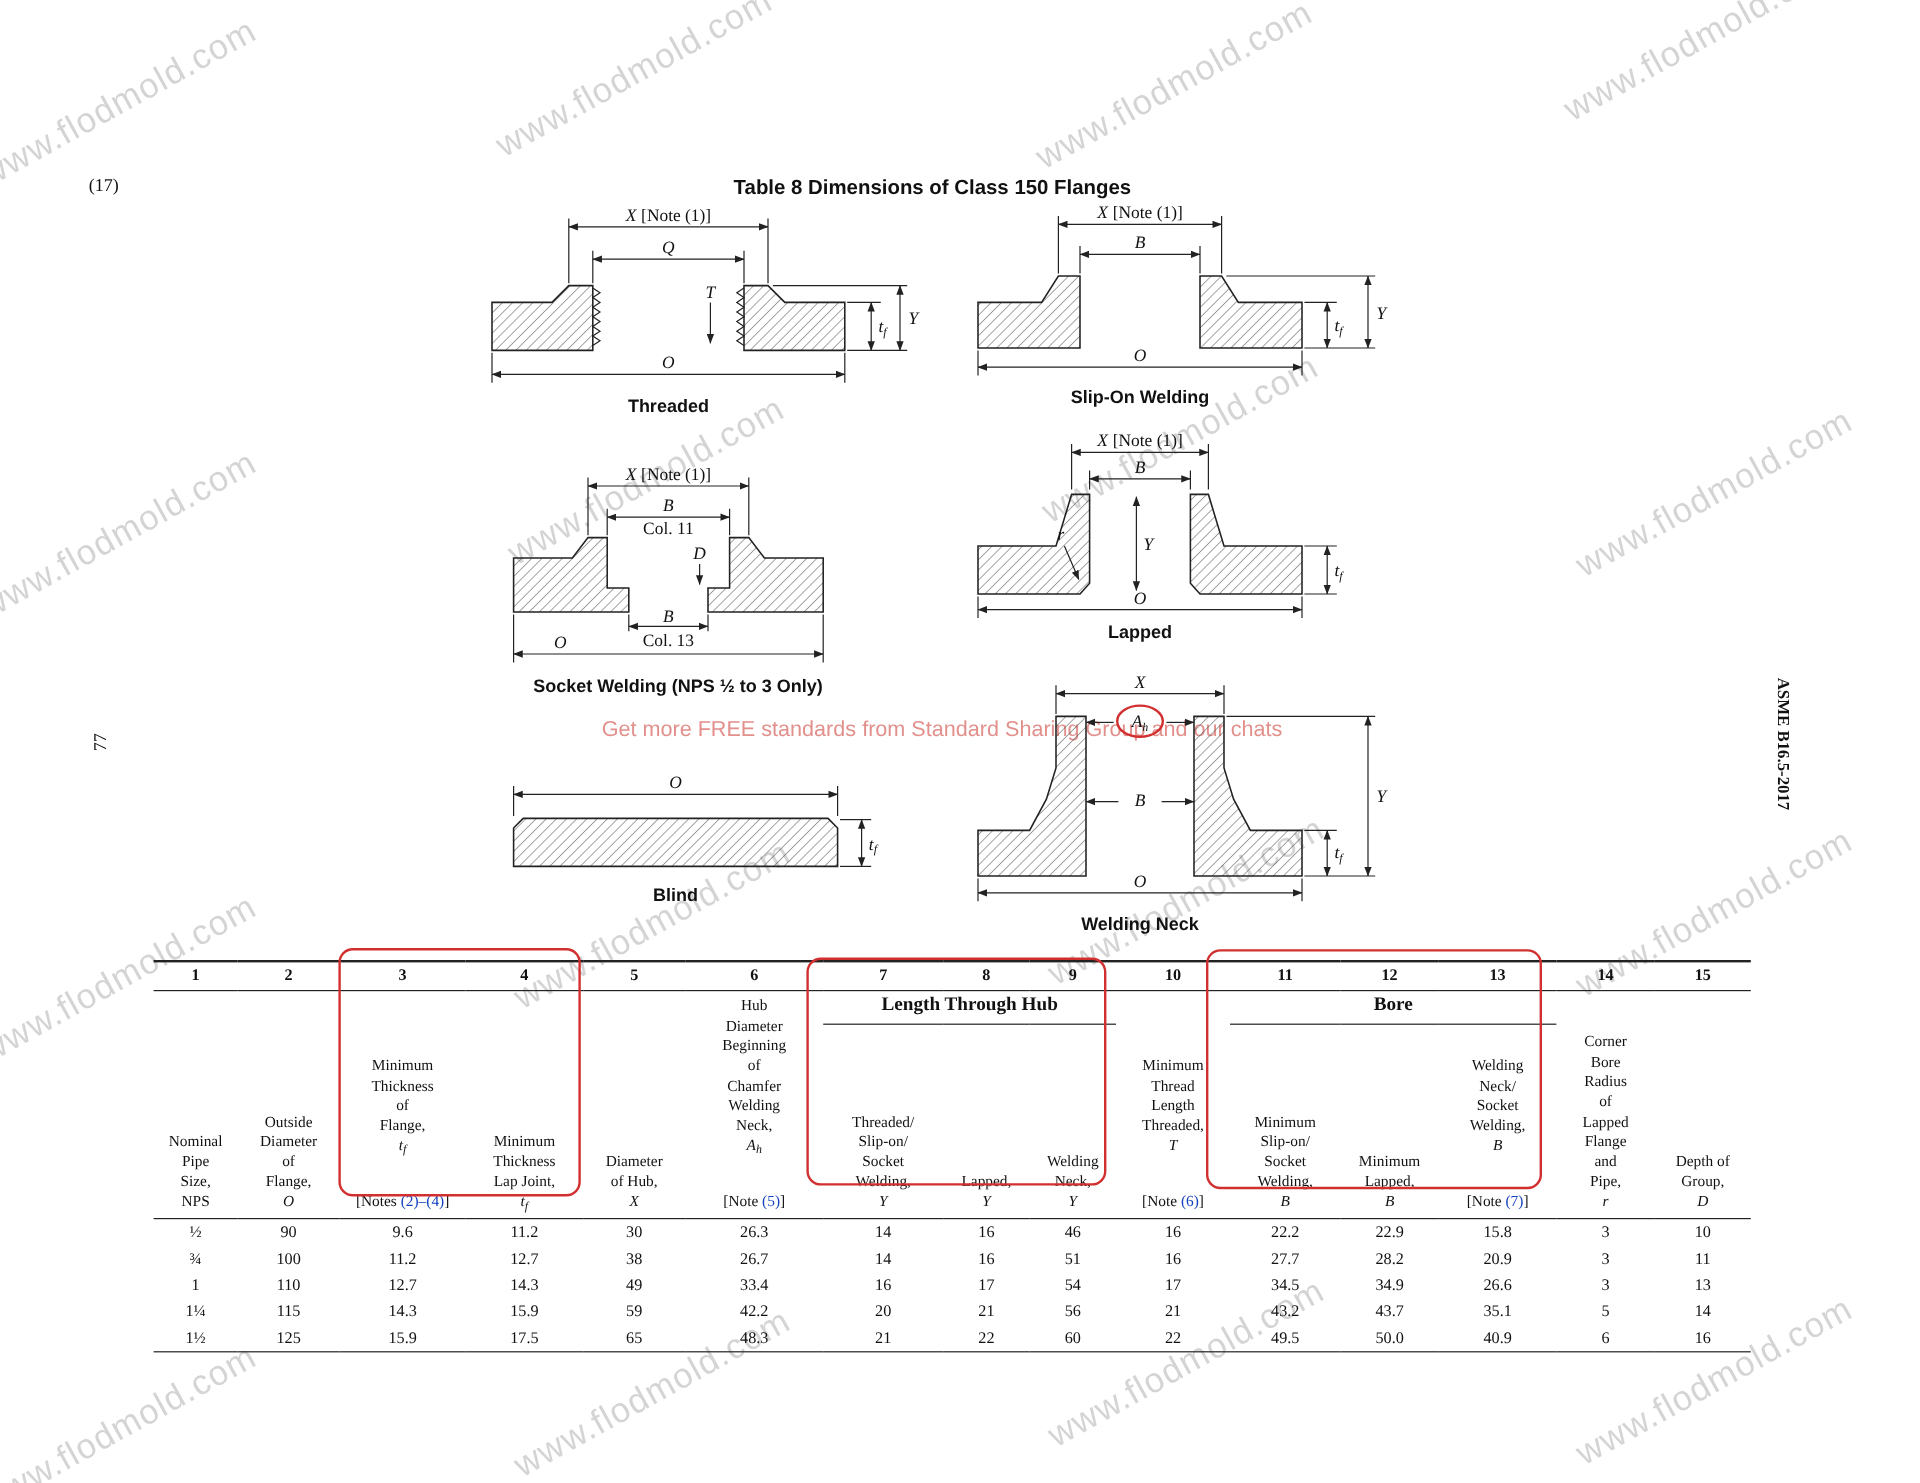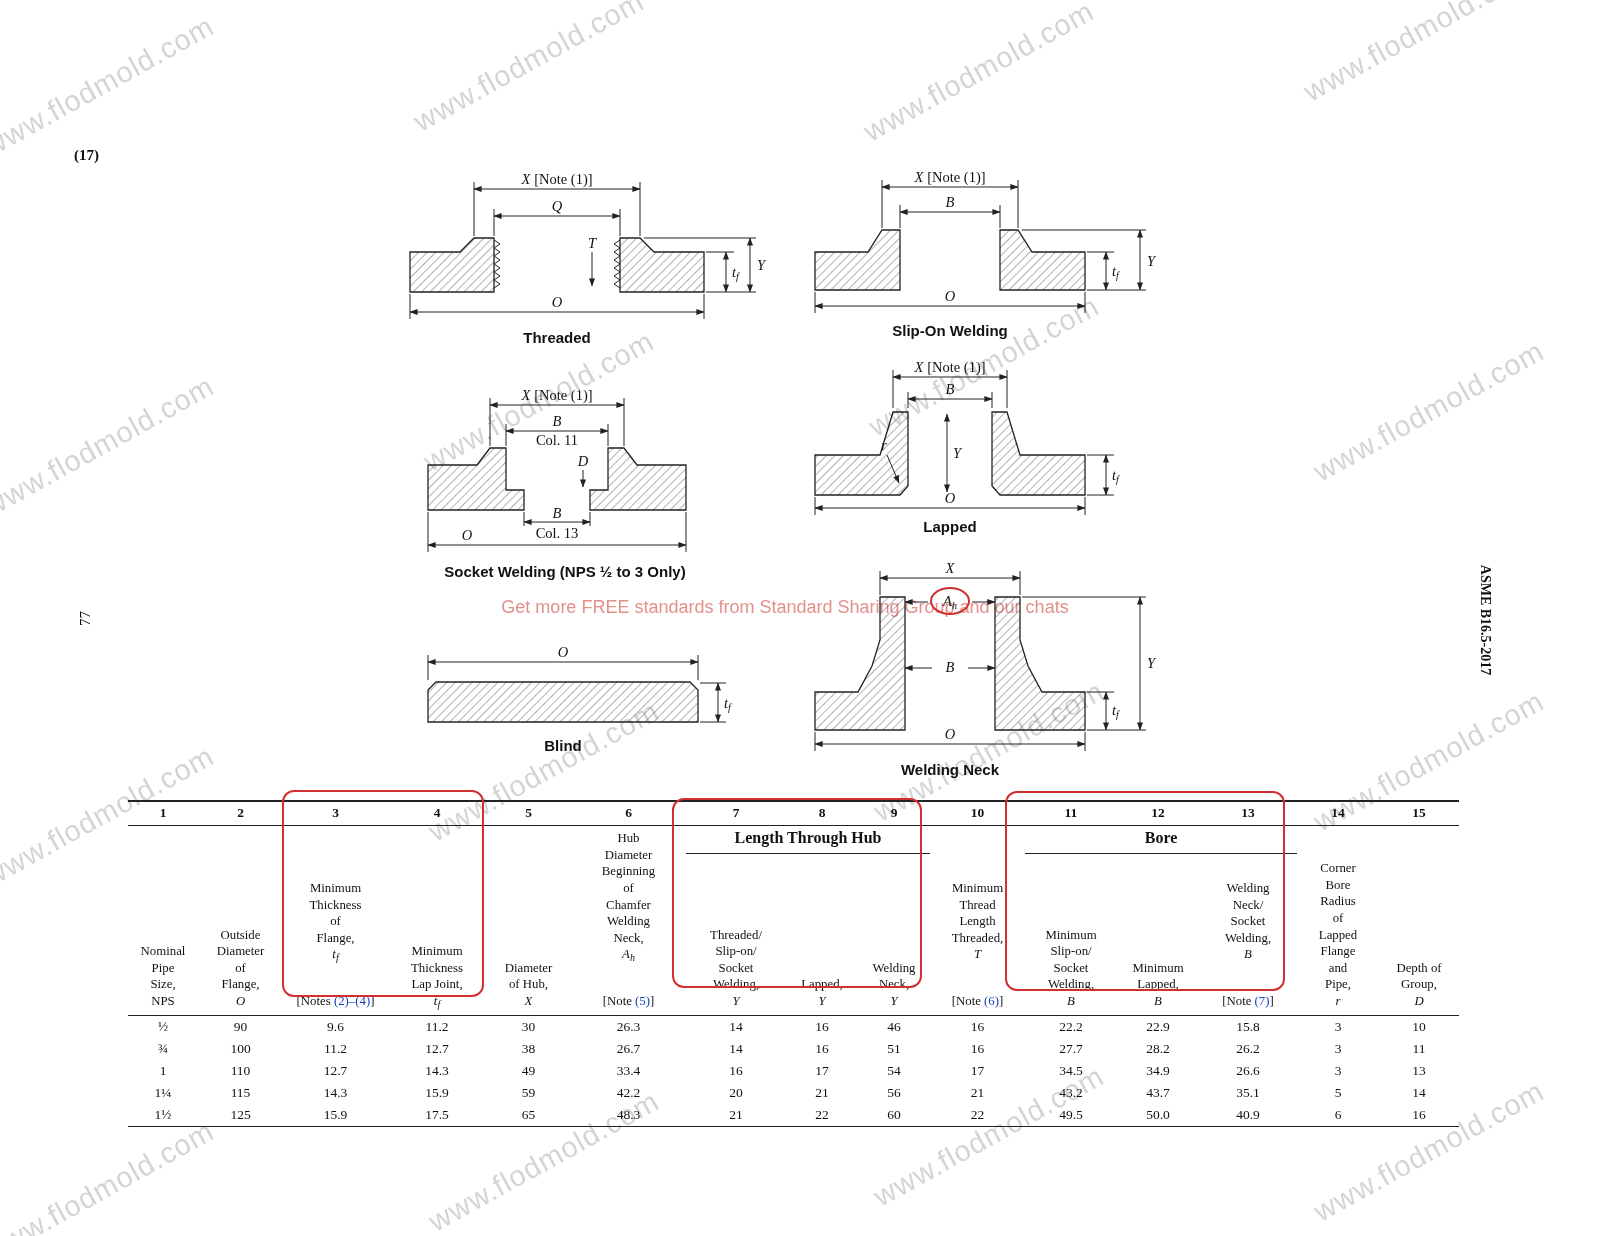--- a/index.html
+++ b/index.html
@@ -4,21 +4,21 @@
 <style>
   * { margin:0; padding:0; box-sizing:border-box; }
   html,body { width:1600px; height:1236px; }
   body { background:#ffffff; position:relative; overflow:hidden; font-family:"Liberation Serif", serif; color:#111; }
   .page { position:absolute; inset:0; }
 
   .wm-layer { position:absolute; inset:0; z-index:0; }
   .wm { position:absolute; transform:rotate(-29deg); color:rgba(176,176,176,0.55);
         font-size:29px; font-family:"Liberation Sans", sans-serif; white-space:nowrap; letter-spacing:1px; }
 
-  .marker { position:absolute; left:74px; top:147px; font-size:15px; font-weight:bold; z-index:2; }
+  .marker { position:absolute; left:74px; top:147px; font-size:15px; font-weight:normal; z-index:2; }
   .title  { position:absolute; left:0; top:147px; width:1554px; text-align:center;
             font-family:"Liberation Sans", sans-serif; font-weight:bold; font-size:17px; z-index:2; }
   .pageno { position:absolute; left:45px; top:610px; width:80px; text-align:center;
             transform:rotate(-90deg); font-size:15px; z-index:2; }
   .sidelabel { position:absolute; left:1402px; top:612px; width:165px; text-align:center;
             transform:rotate(90deg); font-size:14px; font-weight:bold; z-index:2; }
   .promo { position:absolute; left:420px; top:597px; width:730px; text-align:center;
             font-family:"Liberation Sans", sans-serif; font-size:18px; color:#e2908c; z-index:1; }
 
   svg.diagrams { position:absolute; left:0; top:0; z-index:2; }
@@ -69,20 +69,21 @@
       <span class="wm" style="left: 415px; top: 755px;">www.flodmold.com</span>
       <span class="wm" style="left: 860px; top: 735px;">www.flodmold.com</span>
       <span class="wm" style="left: 1300px; top: 745px;">www.flodmold.com</span>
       <span class="wm" style="left: -30px; top: 1175px;">www.flodmold.com</span>
       <span class="wm" style="left: 415px; top: 1145px;">www.flodmold.com</span>
       <span class="wm" style="left: 860px; top: 1120px;">www.flodmold.com</span>
       <span class="wm" style="left: 1300px; top: 1135px;">www.flodmold.com</span>
     </div>
 
   <div class="marker">(17)</div>
+  <div class="title">Table 8 Dimensions of Class 150 Flanges</div>
   <div class="pageno">77</div>
   <div class="sidelabel">ASME B16.5-2017</div>
   <div class="promo">Get more FREE standards from Standard Sharing Group and our chats</div>
 
   <svg class="diagrams" width="1600" height="800" viewBox="0 0 1600 800">
     <defs>
       <pattern id="hatch" patternUnits="userSpaceOnUse" width="6" height="6" patternTransform="rotate(45)">
         <line x1="0" y1="0" x2="0" y2="6" stroke="#555" stroke-width="0.9"></line>
       </pattern>
       <marker id="ar" viewBox="0 0 10 10" refX="9.5" refY="5" markerWidth="8" markerHeight="8" orient="auto-start-reverse">
@@ -421,21 +422,21 @@
             <td>11.2</td>
             <td>12.7</td>
             <td>38</td>
             <td>26.7</td>
             <td>14</td>
             <td>16</td>
             <td>51</td>
             <td>16</td>
             <td>27.7</td>
             <td>28.2</td>
-            <td>26.2</td>
+            <td>20.9</td>
             <td>3</td>
             <td>11</td>
           </tr>
           <tr>
             <td>1</td>
             <td>110</td>
             <td>12.7</td>
             <td>14.3</td>
             <td>49</td>
             <td>33.4</td>

